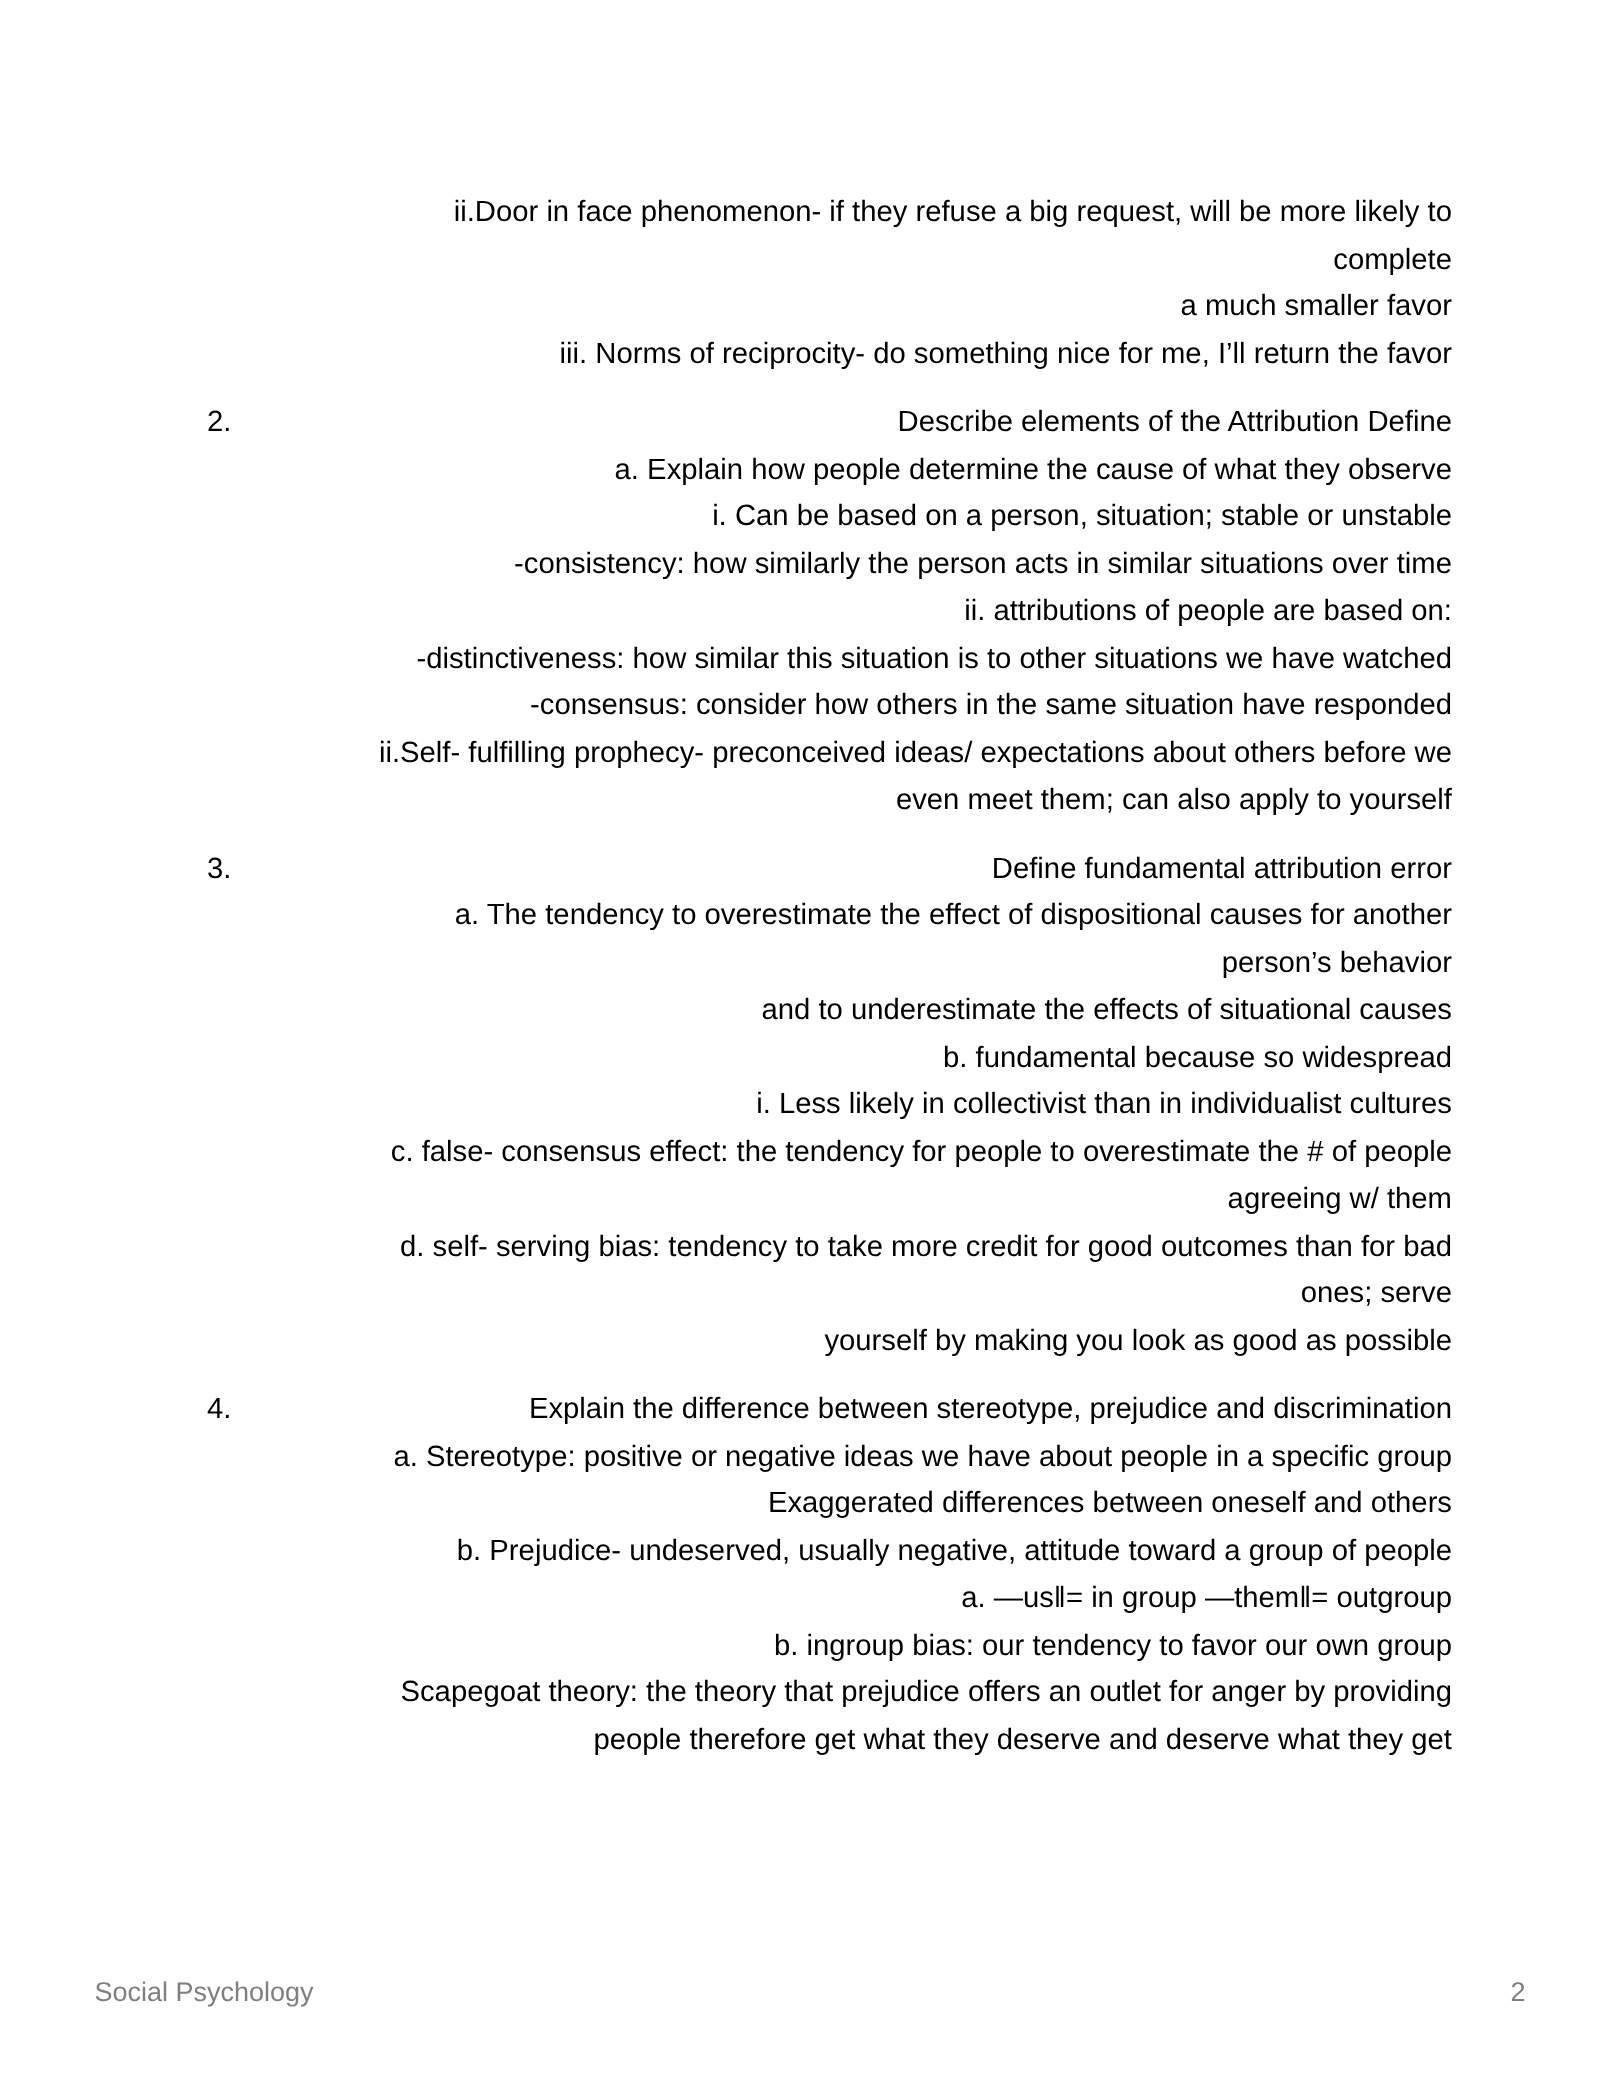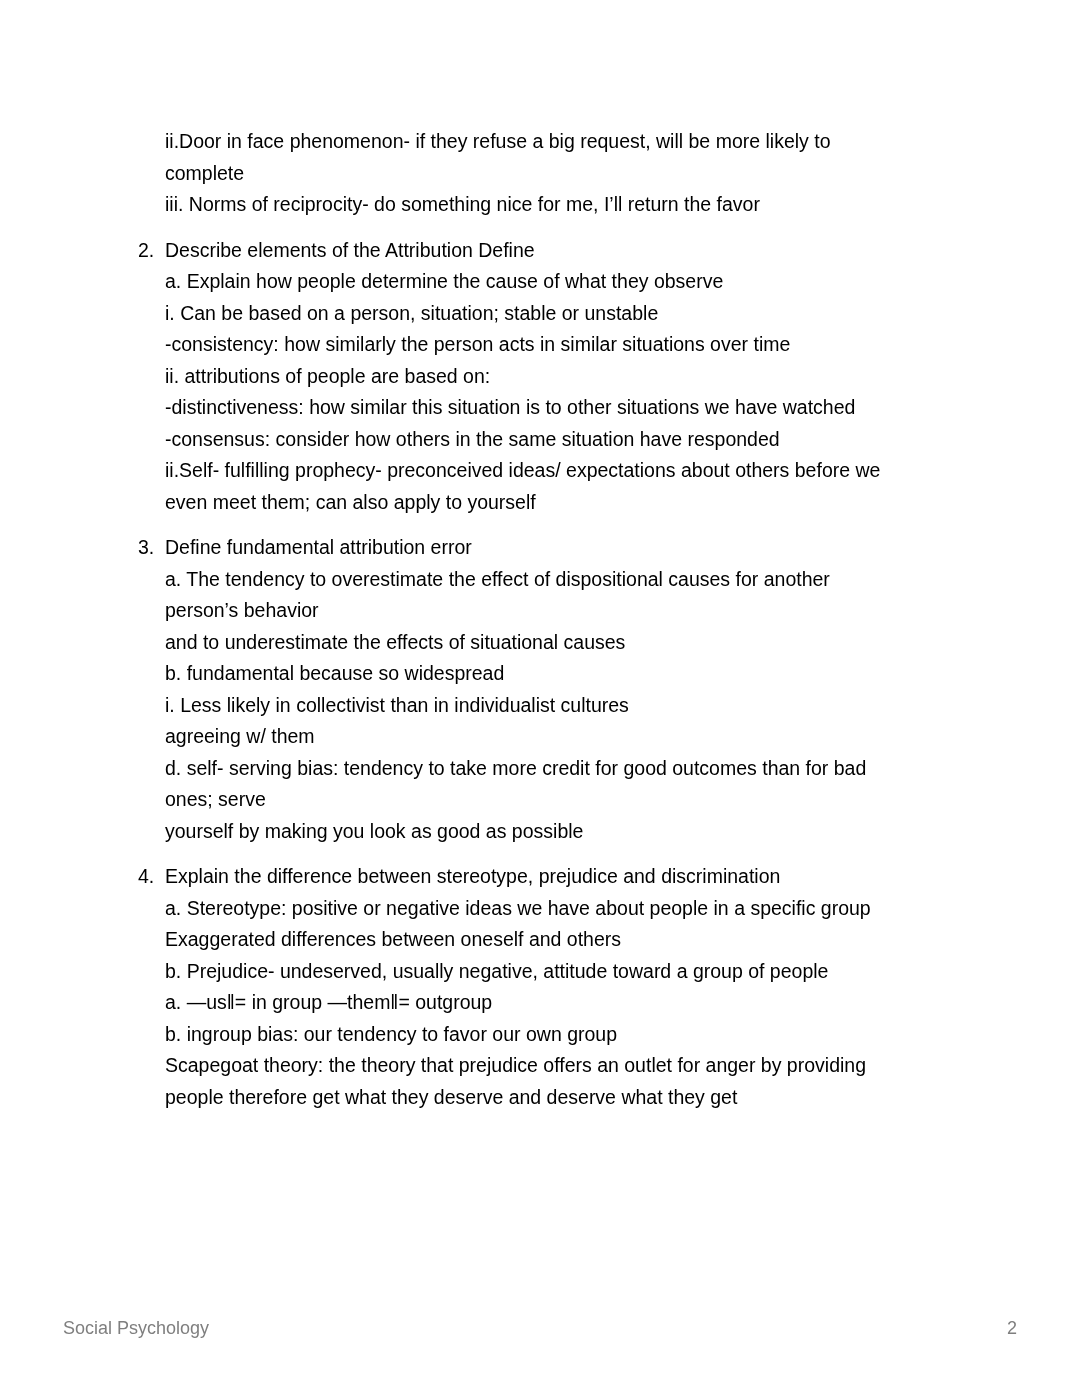--- a/index.html
+++ b/index.html
@@ -29,20 +29,21 @@
     font-size: 19.5px;
     line-height: 31.5px;
   }
   .lines-col {
     flex: 1;
   }
   .line {
     font-size: 19.5px;
     line-height: 31.5px;
     white-space: nowrap;
+    text-align: right;
   }
   .page-footer {
     position: absolute;
     top: 1318px;
     left: 63px;
     right: 63px;
     display: flex;
     justify-content: space-between;
     align-items: baseline;
     color: #7f7f7f;
@@ -52,20 +53,21 @@
 </head>
 <body>
 
 <div class="page-content">
 
   <div class="section">
     <div class="num-col"></div>
     <div class="lines-col">
       <div class="line">ii.Door in face phenomenon- if they refuse a big request, will be more likely to</div>
       <div class="line">complete</div>
+      <div class="line">a much smaller favor</div>
       <div class="line">iii. Norms of reciprocity- do something nice for me, I’ll return the favor</div>
     </div>
   </div>
 
   <div class="section">
     <div class="num-col">2.</div>
     <div class="lines-col">
       <div class="line">Describe elements of the Attribution Define</div>
       <div class="line">a. Explain how people determine the cause of what they observe</div>
       <div class="line">i. Can be based on a person, situation; stable or unstable</div>
@@ -80,20 +82,21 @@
 
   <div class="section">
     <div class="num-col">3.</div>
     <div class="lines-col">
       <div class="line">Define fundamental attribution error</div>
       <div class="line">a. The tendency to overestimate the effect of dispositional causes for another</div>
       <div class="line">person’s behavior</div>
       <div class="line">and to underestimate the effects of situational causes</div>
       <div class="line">b. fundamental because so widespread</div>
       <div class="line">i. Less likely in collectivist than in individualist cultures</div>
+      <div class="line">c. false- consensus effect: the tendency for people to overestimate the # of people</div>
       <div class="line">agreeing w/ them</div>
       <div class="line">d. self- serving bias: tendency to take more credit for good outcomes than for bad</div>
       <div class="line">ones; serve</div>
       <div class="line">yourself by making you look as good as possible</div>
     </div>
   </div>
 
   <div class="section">
     <div class="num-col">4.</div>
     <div class="lines-col">

